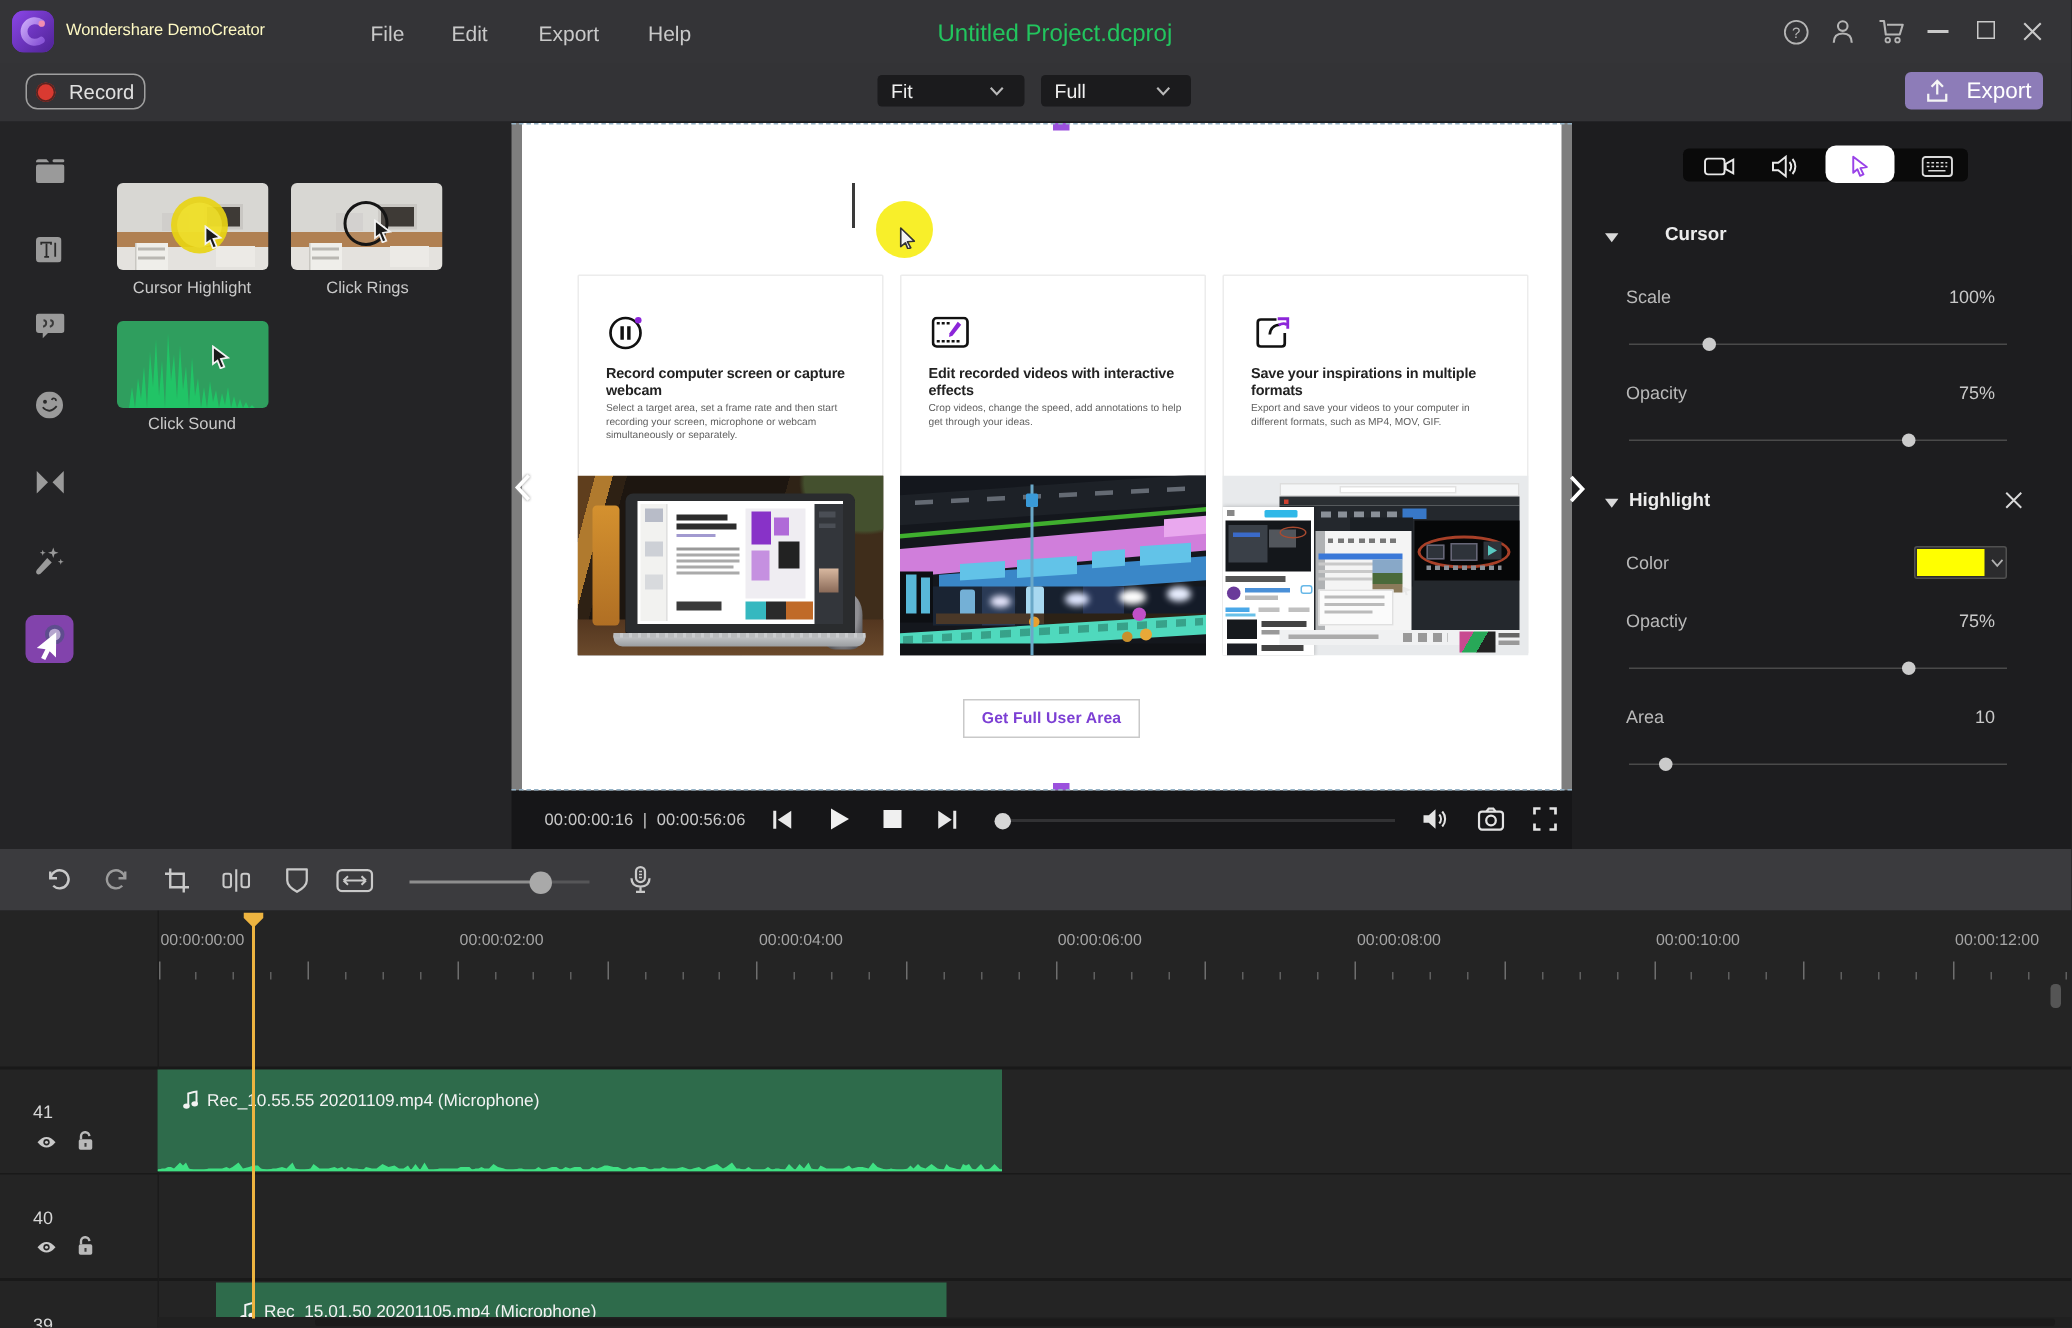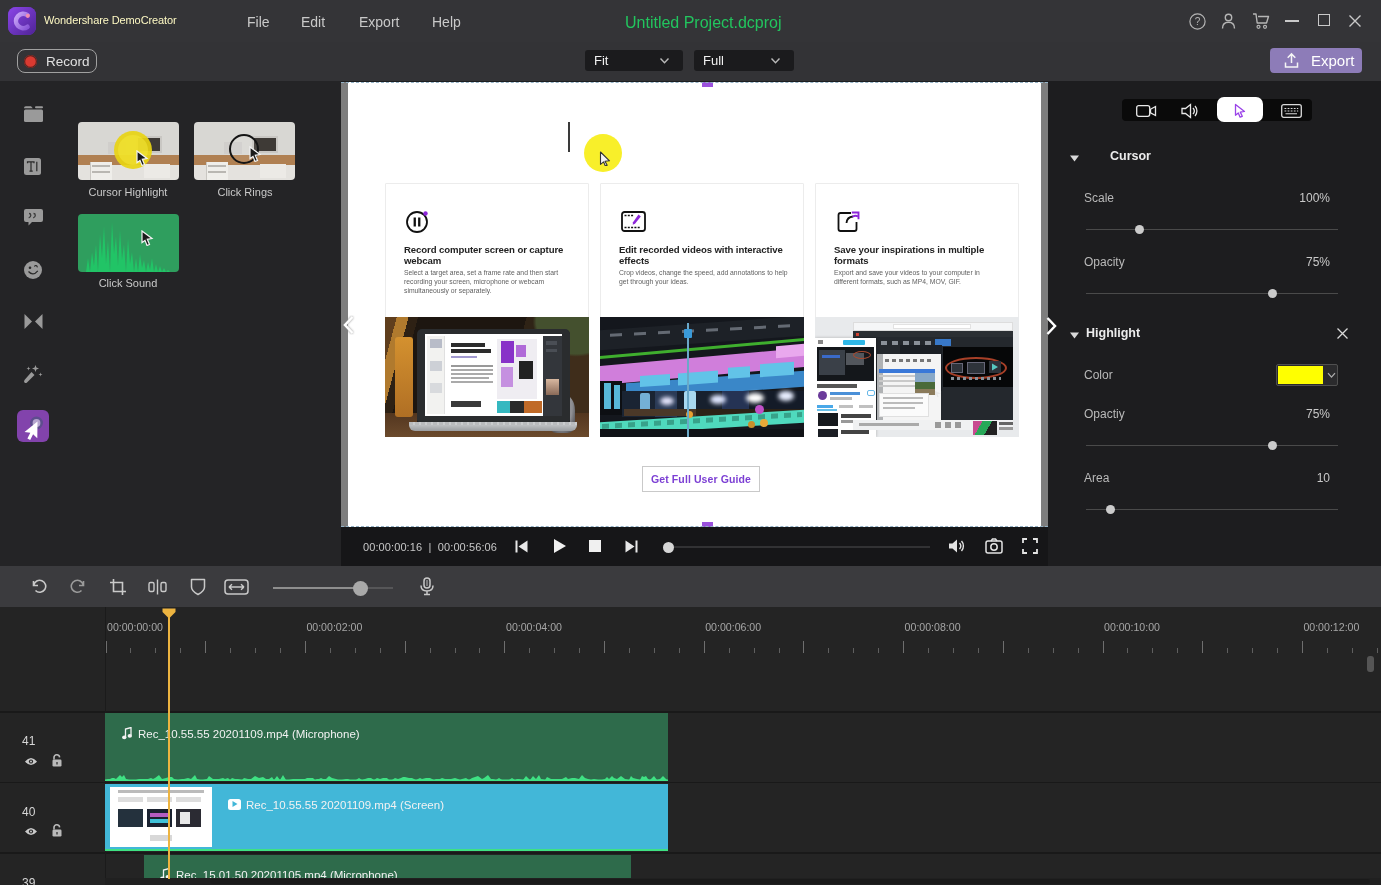--- a/index.html
+++ b/index.html
@@ -347,21 +347,21 @@
 <div style="position:absolute;left:155px;top:88px;width:9px;height:9px;border-radius:50%;background:#c050c8;"></div>
 <div style="position:absolute;left:86px;top:94px;width:7px;height:7px;border-radius:50%;background:#e8a030;"></div>
 <div style="position:absolute;left:148px;top:104px;width:7px;height:7px;border-radius:50%;background:#c8902c;"></div>
 <div style="position:absolute;left:160px;top:102px;width:8px;height:8px;border-radius:50%;background:#e8a838;"></div>
 <div style="position:absolute;left:87px;top:6px;width:1.5px;height:114px;background:#6aa8c8;"></div>
 <div style="position:absolute;left:84px;top:12px;width:8px;height:9px;background:#3a9ad8;border-radius:1px;"></div>
 </div>
           </div>
 
 <div style="position:absolute;left:294px;top:384px;width:118px;height:26px;border:1px solid #c9c9c9;background:#fff;"></div>
-<div style="position:absolute;left:294px;top:391px;width:118px;text-align:center;font-size:10.5px;font-weight:bold;color:#7c3fd4;letter-spacing:0.1px;">Get Full User Guide</div>
+<div style="position:absolute;left:294px;top:391px;width:118px;text-align:center;font-size:10.5px;font-weight:bold;color:#7c3fd4;letter-spacing:0.1px;">Get Full User Area</div>
 </div>
         <svg style="position:absolute;left:1px;top:233px;z-index:6" width="13" height="20" viewBox="0 0 13 20">
           <path d="M10.5 2 L3 10 L10.5 18" fill="none" stroke="#ffffff" stroke-width="2.5" filter="drop-shadow(0 0 1px #888)"></path>
         </svg>
 <svg class="abs" style="left:704px;top:234px;z-index:6" width="13" height="20" viewBox="0 0 13 20">
           <path d="M2.5 2 L10 10 L2.5 18" fill="none" stroke="#ffffff" stroke-width="2.5"></path>
         </svg>
 </div>
     </div>
 
@@ -558,41 +558,20 @@
           <polygon points="0,12 0,11 3,10 5,10 7,9 9,9 11,10 15,6 17,8 19,6 21,10 24,11 28,11 31,11 34,10 38,10 40,10 43,10 46,9 48,10 50,9 54,6 57,10 61,9 64,8 67,8 69,10 73,11 77,10 79,10 83,9 86,10 90,6 92,10 95,11 98,11 102,10 104,7 108,10 110,10 114,10 118,9 120,10 123,9 125,11 127,9 130,10 133,10 137,11 139,9 143,10 146,10 150,7 154,9 158,8 161,10 164,10 167,8 169,11 172,7 175,11 178,6 181,11 184,11 188,10 192,10 196,10 200,10 202,9 204,9 208,9 210,11 212,10 214,10 216,9 218,10 221,10 224,7 227,9 231,10 233,11 237,11 241,10 243,10 245,11 248,11 251,11 254,9 257,11 260,10 263,9 266,9 269,11 272,9 275,10 278,9 282,9 284,11 287,11 290,9 293,10 296,9 298,8 300,8 304,9 307,9 311,11 315,9 317,10 321,9 325,9 329,11 331,10 335,10 337,9 340,10 342,10 346,10 350,9 353,10 355,11 357,10 361,9 364,11 367,9 370,8 373,7 377,10 379,9 383,6 386,10 388,10 391,11 394,9 397,11 399,11 402,11 404,11 407,9 410,11 412,10 414,10 418,11 421,7 425,11 428,7 431,10 434,6 436,10 440,11 442,8 446,10 449,10 451,10 454,10 457,10 461,8 463,10 467,9 470,9 474,10 477,6 480,9 483,10 486,11 489,10 493,11 497,11 500,10 502,8 504,10 507,7 509,9 512,10 516,7 520,10 524,11 526,7 528,9 532,10 535,11 537,7 539,8 541,7 543,10 545,11 549,7 552,11 555,10 558,7 560,9 563,12" fill="#3fe183"></polygon>
           <rect x="0" y="10.5" width="563" height="1.5" fill="#3fe183"></rect>
         </svg>
 <svg style="position:absolute;left:17px;top:14px" width="11" height="13" viewBox="0 0 11 13">
           <path d="M3.5 10 L3.5 2 L9 0.5 L9 8.5" stroke="#f2f2f2" stroke-width="1.3" fill="none"></path>
           <ellipse cx="2.3" cy="10.4" rx="2.2" ry="1.8" fill="#f2f2f2"></ellipse>
           <ellipse cx="7.8" cy="8.9" rx="2.2" ry="1.8" fill="#f2f2f2"></ellipse>
         </svg>
 <div class="cliptext" style="left:33px;top:15px;">Rec_10.55.55 20201109.mp4 (Microphone)</div>
       </div>
-<div class="clip" style="left:105px;top:176.5px;width:563px;height:67.5px;background:#42b7d8;">
-<div style="position:absolute;left:5px;top:3px;width:102px;height:60px;background:#ffffff;">
-<div style="position:absolute;left:8px;top:3px;width:86px;height:3px;background:#bbb;"></div>
-<div style="position:absolute;left:8px;top:10px;width:25px;height:5px;background:#ddd;"></div>
-<div style="position:absolute;left:37px;top:10px;width:25px;height:5px;background:#ddd;"></div>
-<div style="position:absolute;left:66px;top:10px;width:25px;height:5px;background:#ddd;"></div>
-<div style="position:absolute;left:8px;top:22px;width:25px;height:18px;background:#24313d;"></div>
-<div style="position:absolute;left:37px;top:22px;width:25px;height:18px;background:#1a2230;"></div>
-<div style="position:absolute;left:40px;top:26px;width:19px;height:4px;background:#b45cc0;"></div>
-<div style="position:absolute;left:40px;top:32px;width:19px;height:4px;background:#3fc1d8;"></div>
-<div style="position:absolute;left:66px;top:22px;width:25px;height:18px;background:#2b2b33;"></div>
-<div style="position:absolute;left:70px;top:25px;width:10px;height:12px;background:#e8e8e8;"></div>
-<div style="position:absolute;left:40px;top:48px;width:22px;height:6px;background:#d8d8d8;"></div>
-</div>
-<div style="position:absolute;left:123px;top:15px;width:13px;height:11px;background:#ffffff;border-radius:2.5px;"></div>
-<svg style="position:absolute;left:127px;top:17.5px" width="6" height="6" viewBox="0 0 6 6">
-          <path d="M0.5 0 L5.5 3 L0.5 6 Z" fill="#42b7d8"></path>
-        </svg>
-<div class="cliptext" style="left:141px;top:15px;">Rec_10.55.55 20201109.mp4 (Screen)</div>
-<div style="position:absolute;left:0;bottom:0px;width:563px;height:2.5px;background:#3fe183;"></div>
-</div>
 <div class="clip" style="left:144px;top:247.5px;width:487px;height:24.5px;background:#2e6b4b;">
 <svg style="position:absolute;left:16px;top:13px" width="11" height="13" viewBox="0 0 11 13">
           <path d="M3.5 10 L3.5 2 L9 0.5 L9 8.5" stroke="#f2f2f2" stroke-width="1.3" fill="none"></path>
           <ellipse cx="2.3" cy="10.4" rx="2.2" ry="1.8" fill="#f2f2f2"></ellipse>
           <ellipse cx="7.8" cy="8.9" rx="2.2" ry="1.8" fill="#f2f2f2"></ellipse>
         </svg>
 <div class="cliptext" style="left:32px;top:14px;">Rec_15.01.50 20201105.mp4 (Microphone)</div>
       </div>
 <div class="hnum" style="top:127px;">41</div>
       <svg style="position:absolute;left:24px;top:149px" width="14" height="11" viewBox="0 0 14 11">

